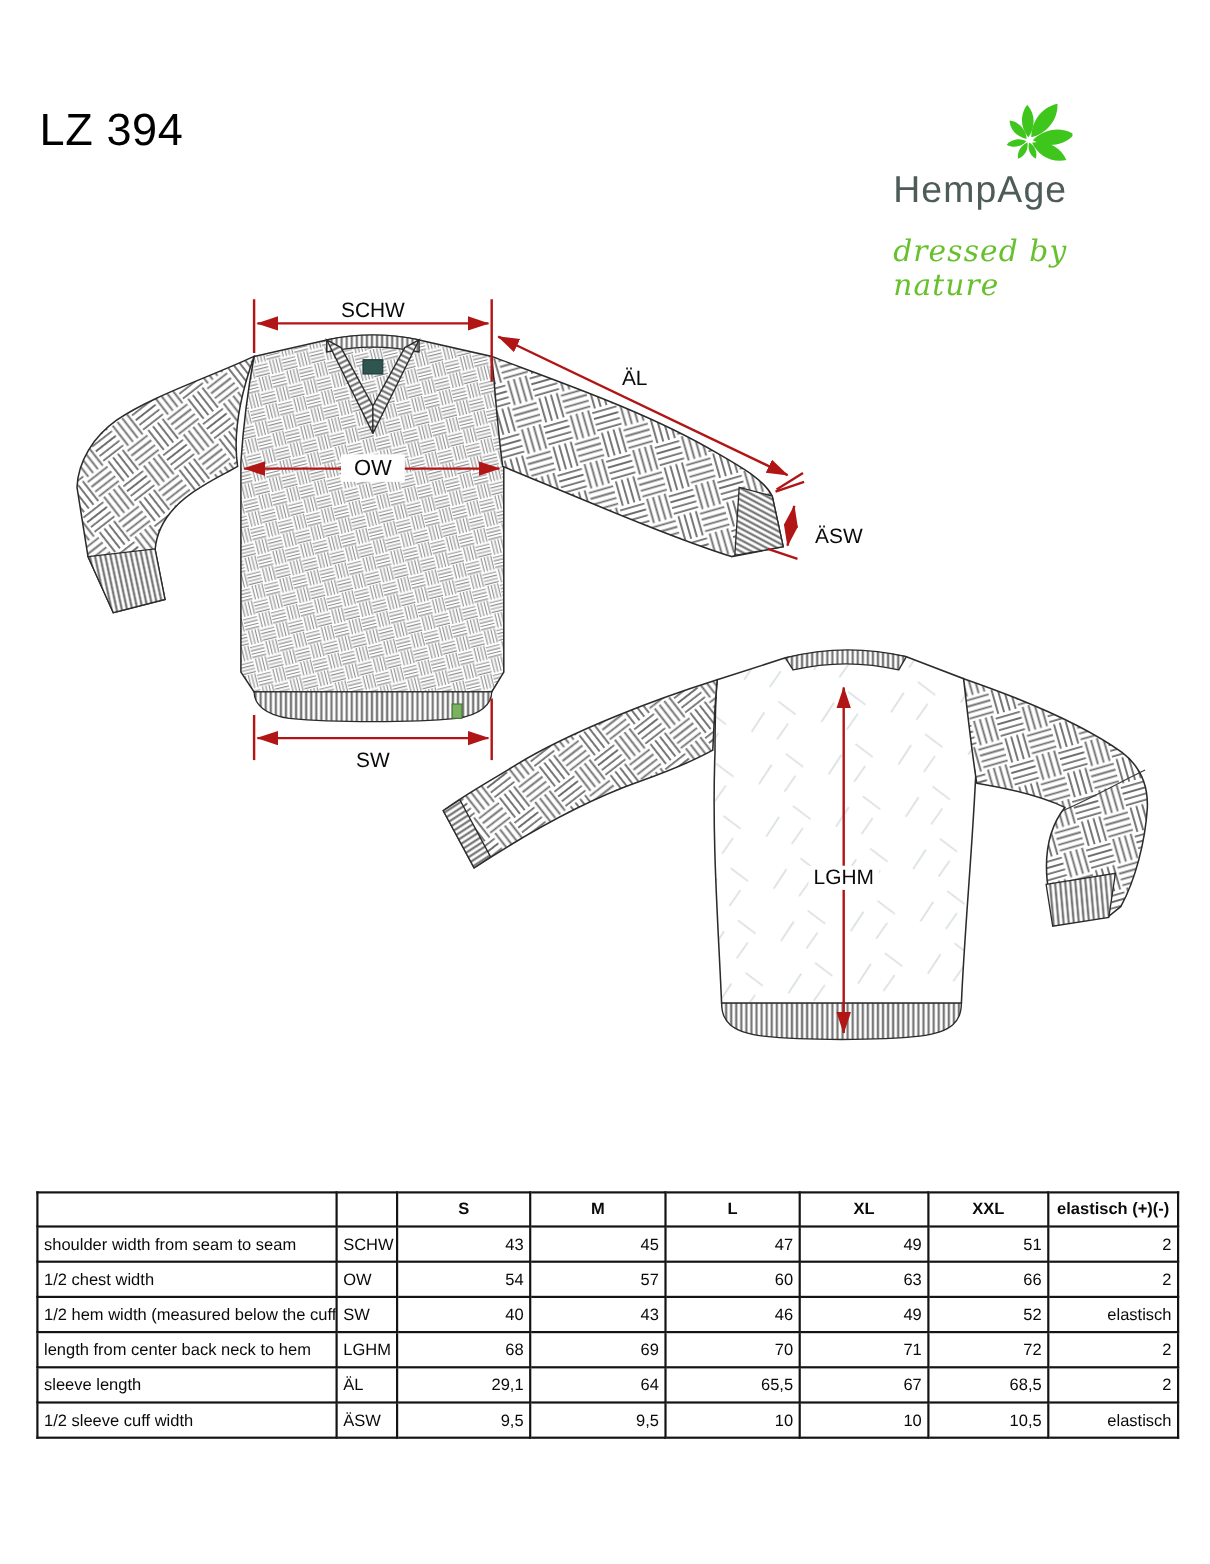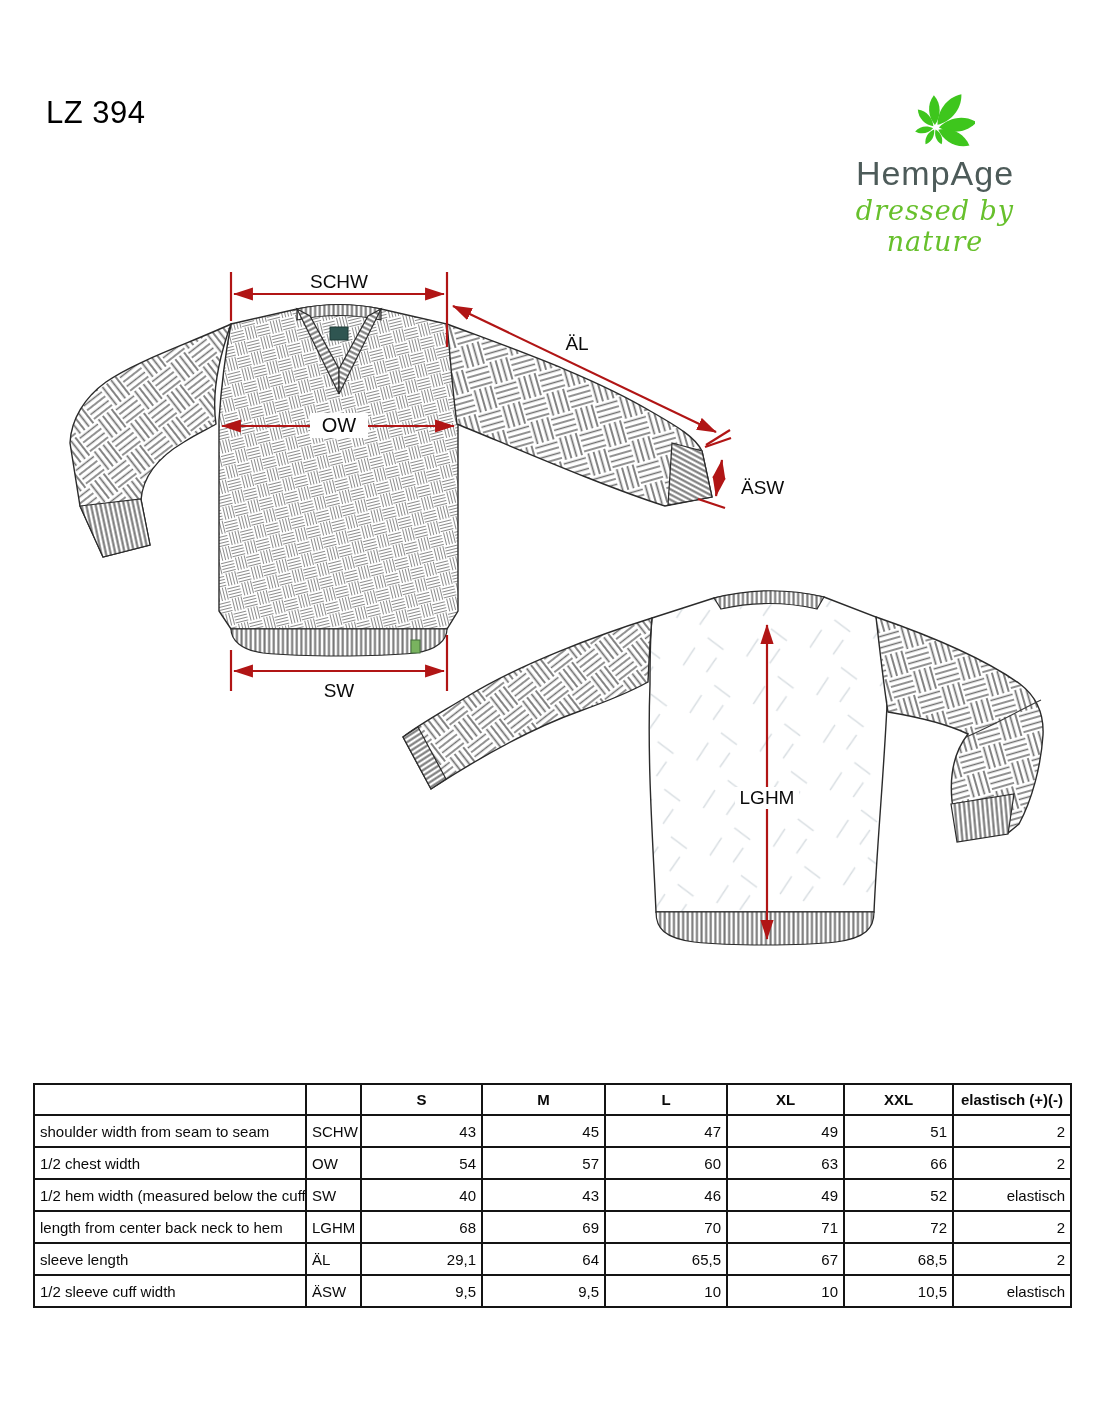--- a/index.html
+++ b/index.html
@@ -1,26 +1,26 @@
 <!DOCTYPE html>
 <html><head>
 <meta charset="utf-8">
 <style>
   html,body{margin:0;padding:0;background:#fff;}
   .page{position:relative;width:1100px;height:1422px;background:#fff;
         font-family:"Liberation Sans",sans-serif;overflow:hidden;}
 
-  .doc-title{position:absolute;left:46px;top:95px;font-size:31px;color:#000;
+  .doc-title{position:absolute;left:36px;top:95px;font-size:41px;color:#000;
              letter-spacing:.5px;}
 
-  .logo{position:absolute;left:812px;top:84px;width:246px;text-align:center;}
+  .logo{position:absolute;left:812px;top:84px;width:246px;}
   .logo svg{display:block;margin:0 auto;}
   .brand{font-size:34px;color:#4d5b59;letter-spacing:1px;margin-top:4px;}
   .tagline{font-family:"DejaVu Serif",serif;font-style:italic;font-size:27px;
-           color:#67c02c;margin-top:2px;letter-spacing:1px;}
+           color:#67c02c;margin-top:20px;letter-spacing:1px;}
 
   .diagram{position:absolute;left:0;top:252px;width:1100px;height:760px;}
 
   svg text.ml{font-family:"Liberation Sans",sans-serif;font-size:19px;fill:#0a0a0a;}
   svg text.ml-ow{font-family:"Liberation Sans",sans-serif;font-size:20px;fill:#0a0a0a;}
 
   table.spec{position:absolute;left:33px;top:1083px;width:1037px;
              border-collapse:collapse;table-layout:fixed;}
   table.spec td,table.spec th{border:2px solid #141414;font-size:15px;
              font-weight:normal;color:#0a0a0a;padding:0 5px;height:30px;

